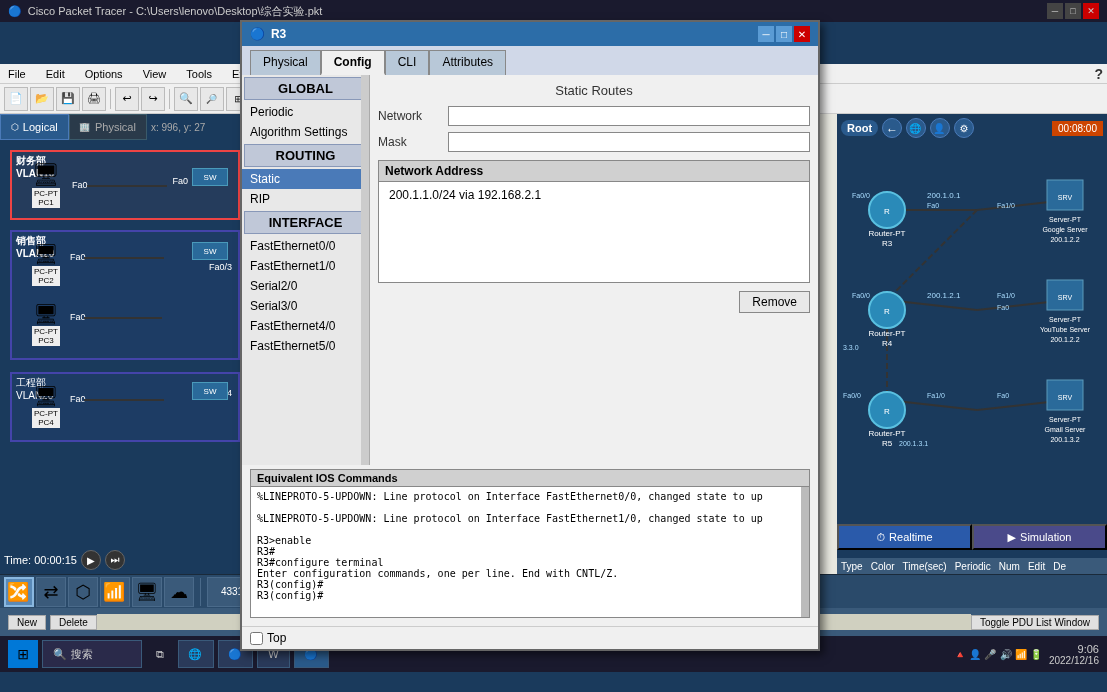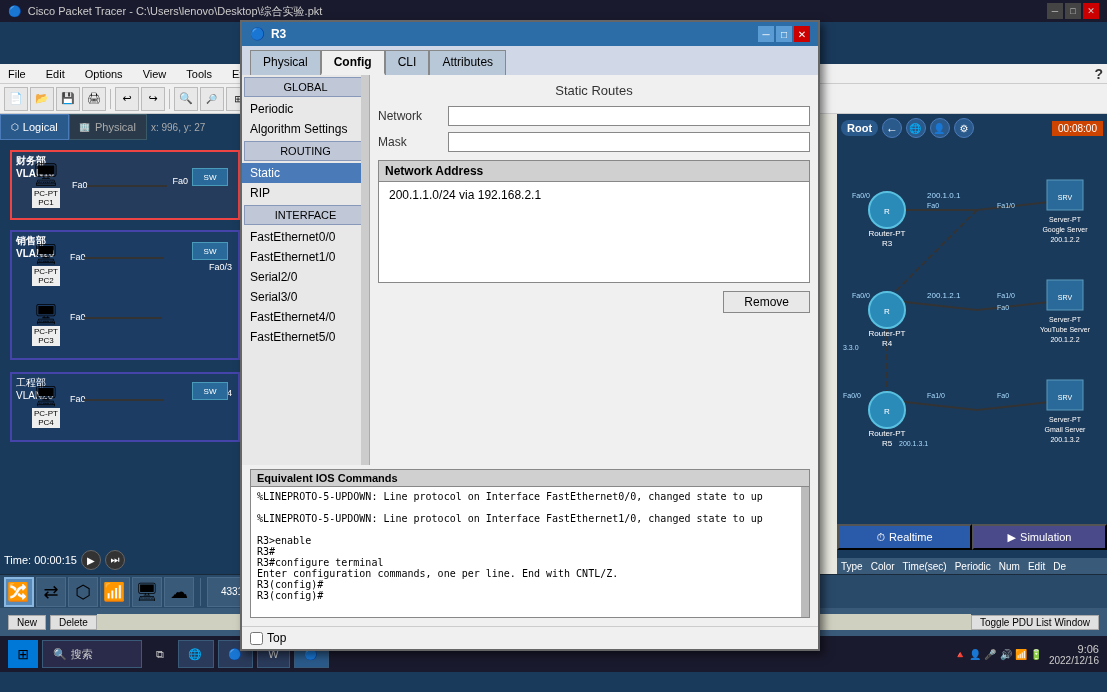--- a/index.html
+++ b/index.html
@@ -27,37 +27,37 @@
     .dialog-title-text { flex: 1; }
     .dialog-btn { width: 16px; height: 16px; background: #5a9bd4; border: none; color: white; cursor: pointer; font-size: 10px; margin-left: 2px; display: flex; align-items: center; justify-content: center; }
 
     
     .dialog-tabs { display: flex; background: #d0d8e8; padding: 4px 8px 0; gap: 0; }
     .dtab { padding: 4px 12px; font-size: 12px; cursor: pointer; background: #b8c8d8; border: 1px solid #888; border-bottom: none; }
     .dtab.active { background: #f0f0f0; font-weight: bold; border-bottom: 2px solid #f0f0f0; }
 
     
     .dialog-content { display: flex; background: #f0f0f0; }
-    .nav-section { background: #c0c8d8; text-align: center; padding: 3px 12px; font-weight: normal; font-size: 11px; border: 1px solid #8898b8; margin: 2px; }
+    .nav-section { background: #c0c8d8; text-align: center; padding: 3px 12px; font-weight: bold; font-size: 13px; border: 1px solid #8898b8; margin: 2px; }
     .nav-item { padding: 3px 8px; cursor: pointer; }
     .nav-item.active { background: #4a7ab8; color: white; }
     .section-title { text-align: center; font-size: 13px; margin-bottom: 8px; color: #333; }
 
     .form-row { display: flex; align-items: center; margin-bottom: 6px; }
     .form-label { width: 70px; font-size: 12px; color: #333; }
     .form-input { flex: 1; height: 20px; border: 1px solid #888; background: white; padding: 0 4px; font-size: 11px; }
 
     .add-btn { float: right; margin-top: -4px; padding: 3px 16px; background: #e8e8e8; border: 1px solid #888; cursor: pointer; font-size: 12px; }
 
     .network-table { width: 100%; border: 1px solid #888; background: white; margin-top: 8px; font-size: 12px; }
     .network-table-header { background: #d0d0d0; padding: 3px 6px; font-weight: bold; border-bottom: 1px solid #888; }
     .network-table-body { padding: 4px 6px; min-height: 80px; }
     .network-row { padding: 2px 4px; cursor: pointer; }
 
-    .remove-btn { float: right; margin-top: 4px; padding: 3px 20px; background: #e8e8e8; border: 1px solid #888; cursor: pointer; font-size: 12px; }
+    .remove-btn { float: right; margin-top: 4px; padding: 3px 12px; background: #e8e8e8; border: 1px solid #888; cursor: pointer; font-size: 12px; }
 
     
     .ios-section { border: 1px solid #888; margin: 4px 8px 8px; }
     .ios-title { background: #d0d0d0; padding: 2px 6px; font-size: 11px; font-weight: bold; border-bottom: 1px solid #888; }
     .ios-terminal { background: white; padding: 4px 6px; font-family: monospace; font-size: 10px; height: 130px; overflow-y: auto; color: #000; position: relative; }
 
     
     .dialog-footer { padding: 4px 8px; background: #f0f0f0; display: flex; align-items: center; gap: 8px; border-top: 1px solid #ccc; }
     .top-checkbox { display: flex; align-items: center; gap: 4px; font-size: 12px; }
 

